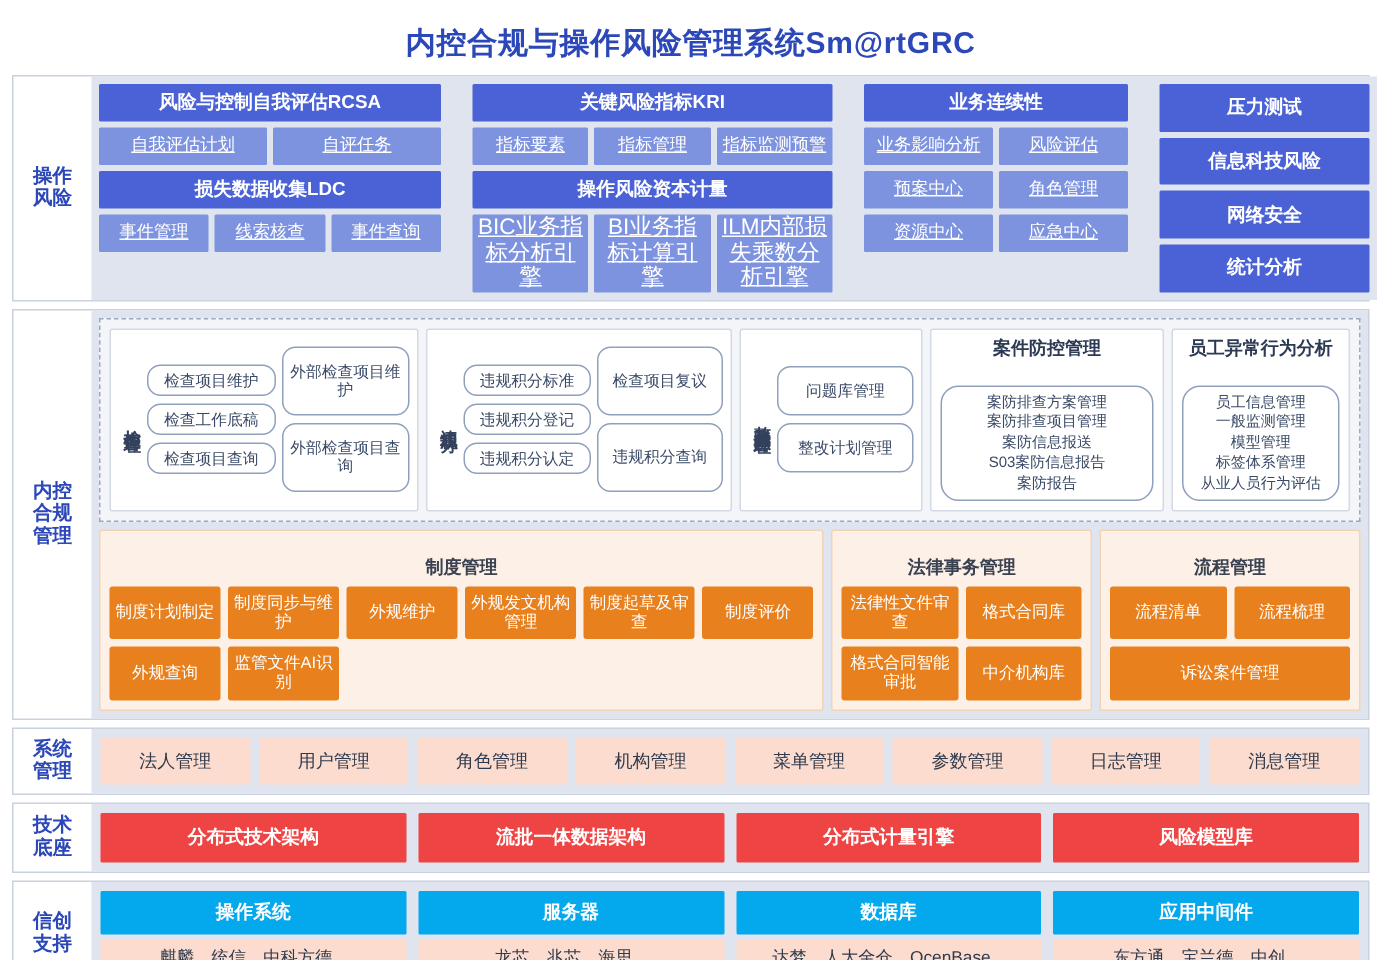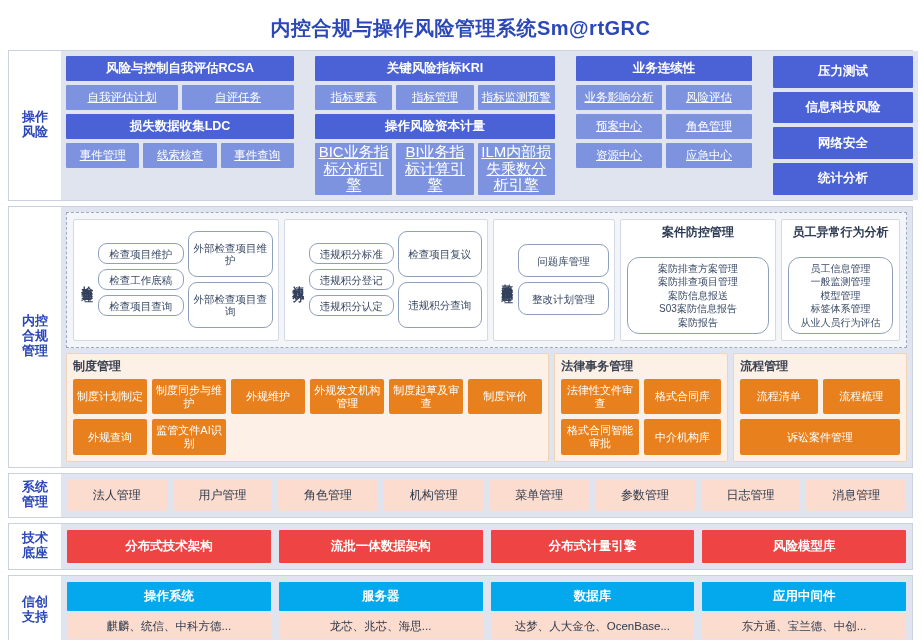--- a/index.html
+++ b/index.html
@@ -185,21 +185,21 @@
   .ic-bottom { display: flex; gap: 5px; }
   .obox {
     background: #fdf1e7;
     border: 1px solid #f0d4b8;
     border-radius: 2px;
     padding: 4px 6px 6px 6px;
     display: flex; flex-direction: column;
   }
   .obox-title {
     font-size: 12px; font-weight: bold; color: #3a4150;
-    margin-bottom: 4px;
+    text-align: center; margin-bottom: 4px; margin-top: 12px;
   }
   .obtn {
     background: #e8801e;
     color: #ffffff;
     font-size: 11px;
     text-align: center;
     padding: 5px 2px;
     border-radius: 2px;
     line-height: 1.15;
     display: flex; align-items: center; justify-content: center;

